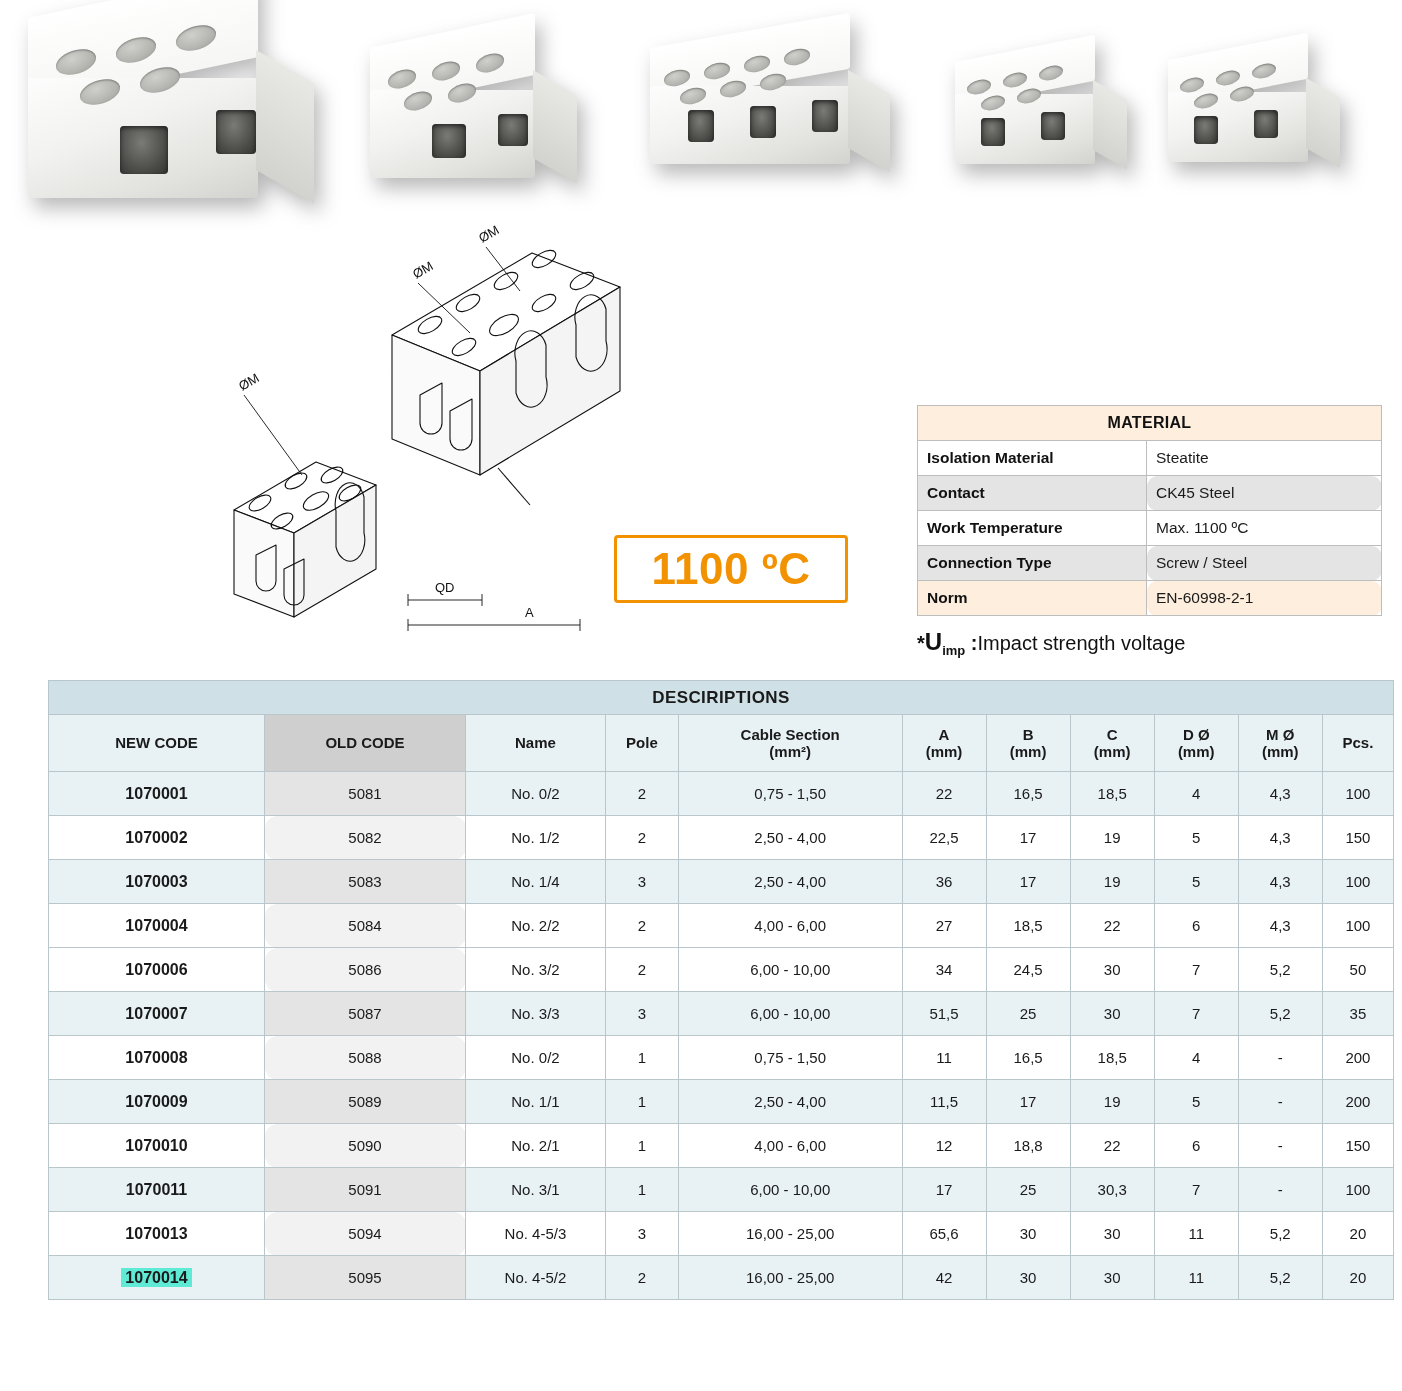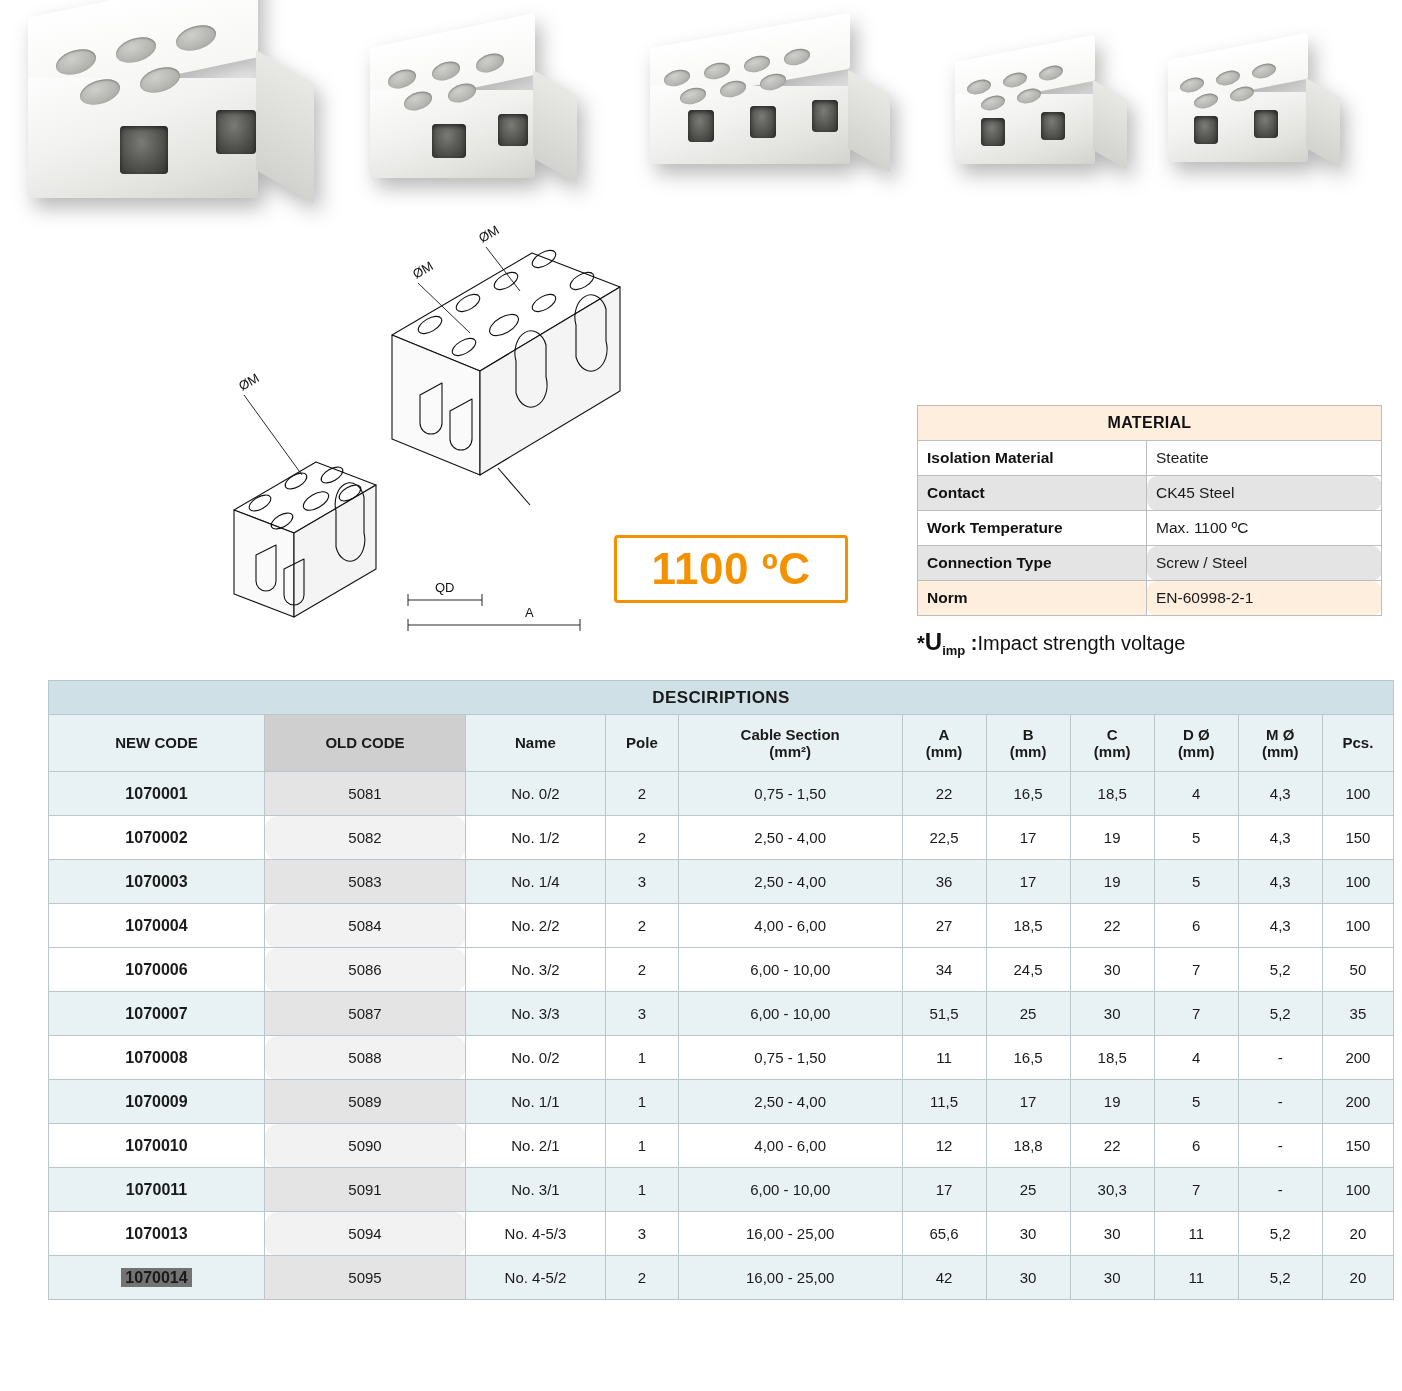--- a/index.html
+++ b/index.html
@@ -152,21 +152,21 @@
   .hdr .h-new { background: #e8f1f4; width: 215px; }
   .hdr .h-old { background: #cfcfcf; width: 200px; }
   .hdr .h-rest { background: #e8f1f4; }
   .main-table tbody td { height: 43px; }
   .main-table tbody tr.odd td { background: #e8f1f4; }
   .main-table tbody tr.even td { background: #ffffff; }
   .main-table tbody tr.odd td.c-old { background: #e4e4e4; }
   .main-table tbody tr.even td.c-old { background: #f2f2f2; border-radius: 13px; }
   td.c-new { font-weight: bold; font-size: 16px; }
   .hl {
-    background: #737373;
+    background: #5eead4;
     padding: 1px 4px;
   }
 </style>
 </head>
 <body>
 
 <div class="photo-strip">
 
   <div class="block-photo" style="left:28px; top:18px; width:290px; height:210px;">
     <div class="bp-top" style="left:0; top:0; width:230px; height:88px; transform:skewY(-12deg); transform-origin:left top;"></div>

